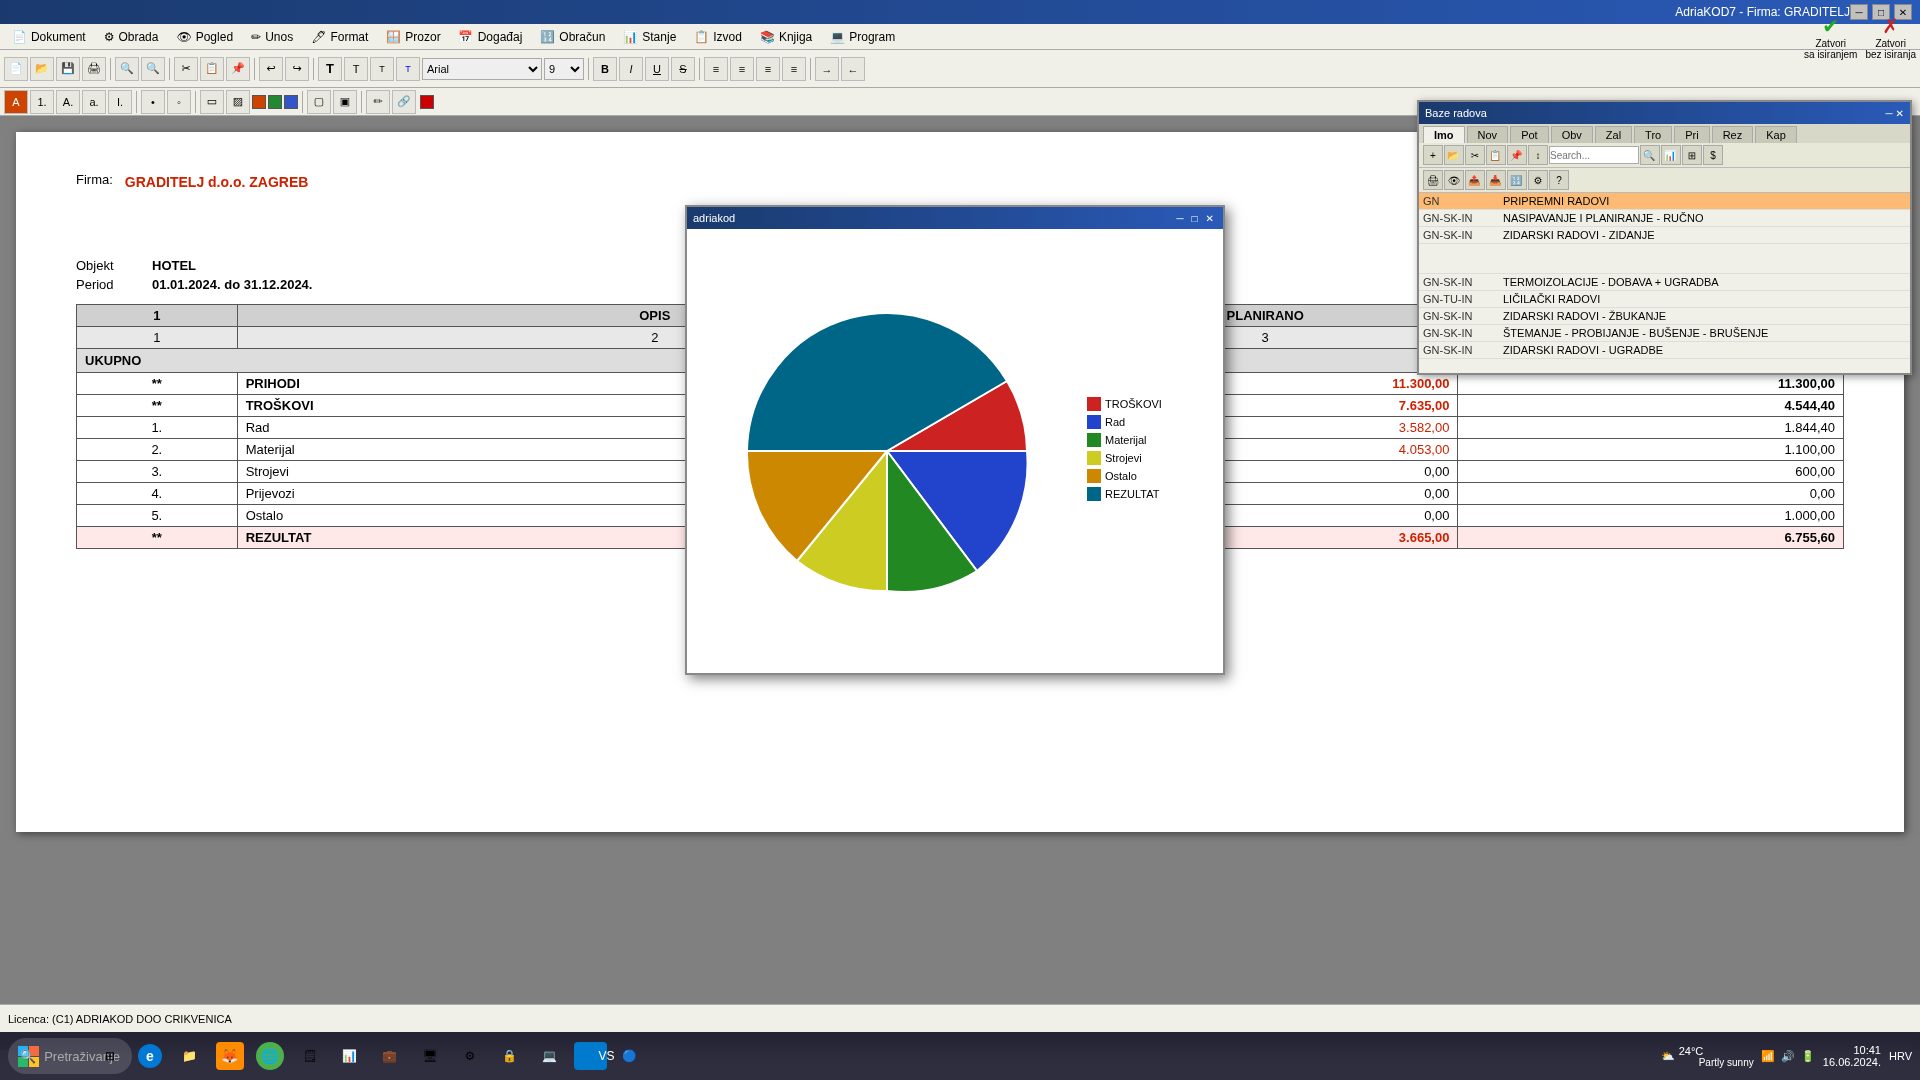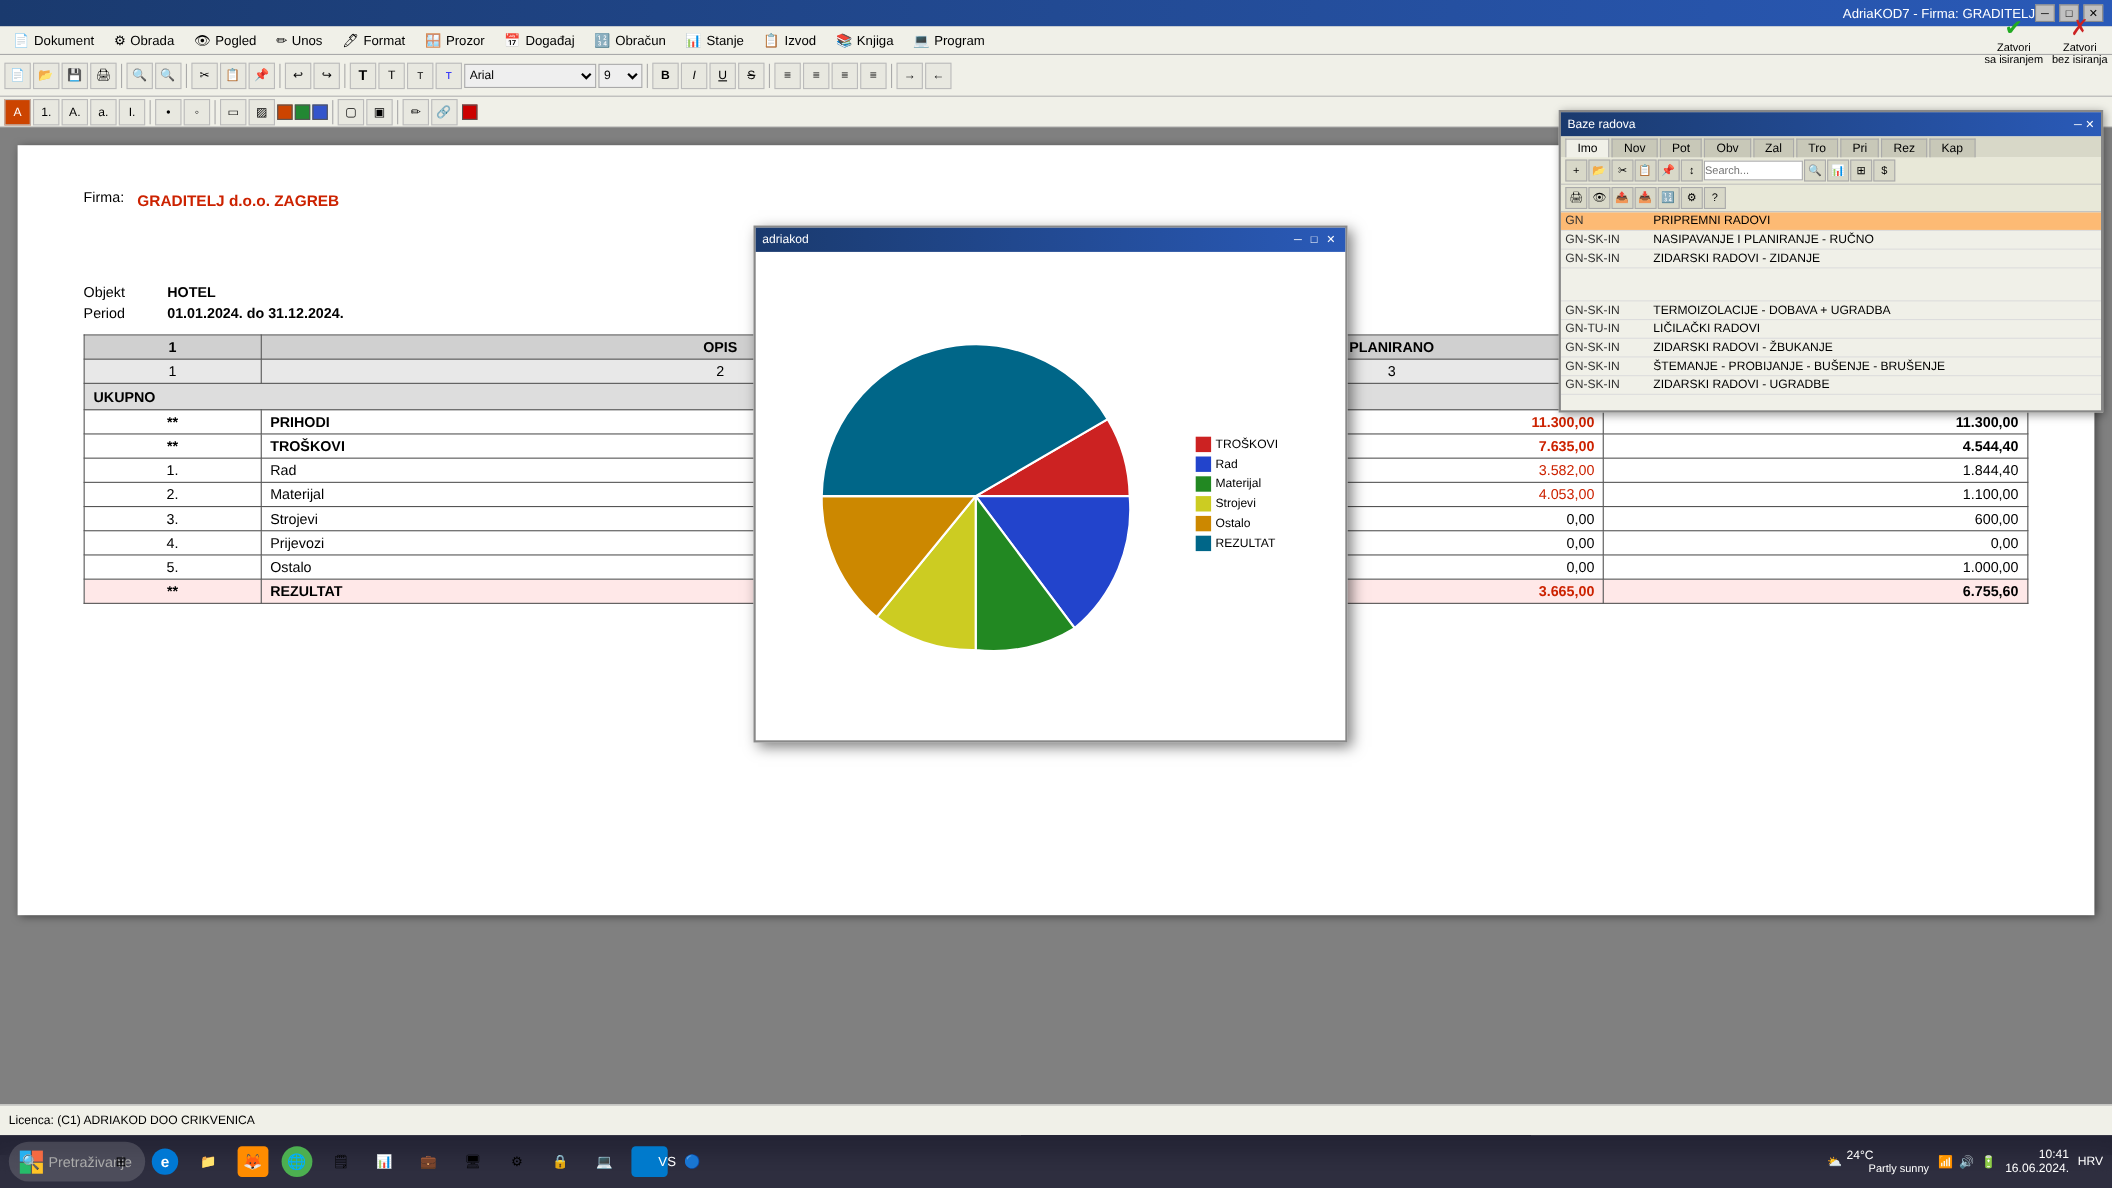--- a/index.html
+++ b/index.html
@@ -189,21 +189,21 @@
       gap: 2px;
     }
     .baze-tab {
       padding: 2px 10px;
       font-size: 11px;
       background: #c8c8b8;
       border: 1px solid #aaa;
       border-bottom: none;
       cursor: pointer;
     }
-    .baze-tab.active { background: #f0f0e8; }
+    .baze-tab.active { background: #f0f0e8; font-weight: bold; }
     .baze-toolbar {
       display: flex;
       align-items: center;
       padding: 2px 4px;
       gap: 1px;
       background: #e8e8d8;
       border-bottom: 1px solid #bbb;
       flex-wrap: wrap;
     }
     .baze-btn { width: 20px; height: 20px; background: #d8d8c8; border: 1px solid #aaa; font-size: 10px; cursor: pointer; display: flex; align-items: center; justify-content: center; }

